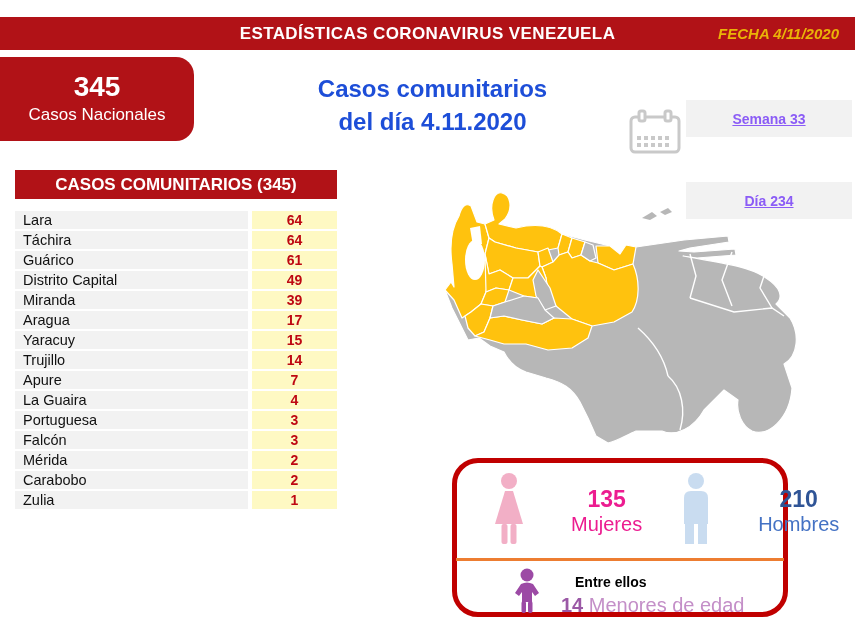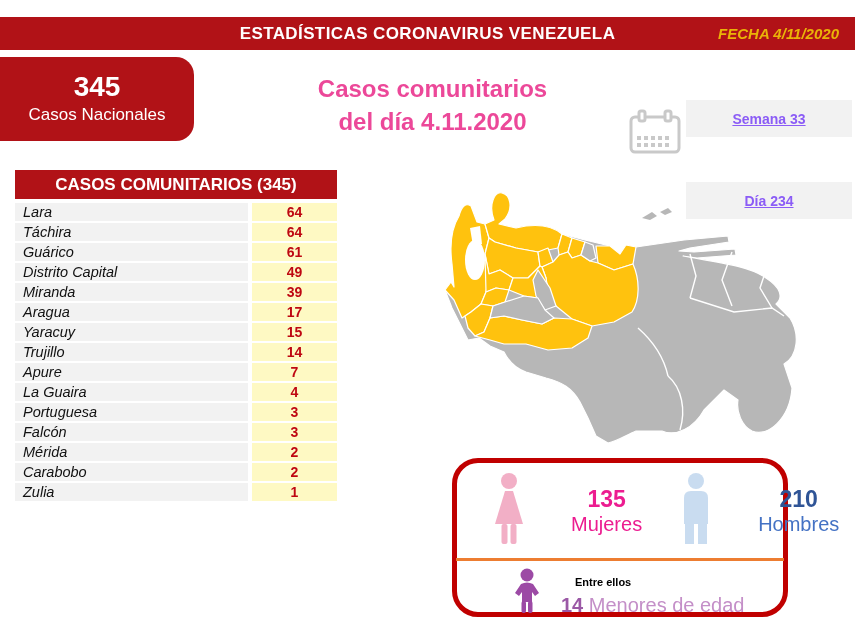--- a/index.html
+++ b/index.html
@@ -30,47 +30,47 @@
     background: #B11217; border-radius: 0 18px 18px 0;
     color: #fff; text-align: center;
     display: flex; flex-direction: column; justify-content: center; gap: 4px; align-items: center;
   }
   .nat-value { font-size: 28px; font-weight: bold; line-height: 1; }
   .nat-label { font-size: 17px; }
 
   
   .main-title {
     position: absolute; top: 72px; left: 255px; width: 355px;
-    text-align: center; color: #ec4899;
+    text-align: center; color: #1d4ed8;
   }
   .main-title div { font-size: 24px; font-weight: bold; line-height: 33px; }
 
   
   .calendar-icon { position: absolute; top: 109px; left: 628px; }
   .period-bar {
     position: absolute; left: 686px; width: 166px; height: 37px;
     background: #F2F2F2; color: #8b5cf6;
     display: flex; align-items: center; justify-content: center;
     font-size: 14px; font-weight: bold; text-decoration: underline;
   }
   .week-bar { top: 100px; }
   .day-bar  { top: 144px; margin-top: 38px; }
 
   
   .cases-table { position: absolute; top: 170px; left: 15px; width: 322px; }
   .cases-header {
     height: 29px; background: #B11217; color: #fff;
     display: flex; align-items: center; justify-content: center;
-    font-size: 17px; font-weight: bold; margin-bottom: 4px;
+    font-size: 17px; font-weight: bold; margin-bottom: 12px;
   }
   .case-row { display: flex; margin-bottom: 2px; height: 18px; }
   .case-state {
     flex: 1; background: #F2F2F2; color: #111;
     font-size: 14.5px; line-height: 18px; padding-left: 8px;
-    margin-right: 4px; white-space: nowrap; font-style: italic;
+    margin-right: 4px; white-space: nowrap;
   }
   .case-value {
     width: 85px; background: #fef9c3; color: #BE0712;
     font-size: 14px; font-weight: bold; line-height: 18px; text-align: center;
   }
 
   
   .map-wrap { position: absolute; top: 188px; left: 438px; width: 420px; height: 262px; }
 
   
@@ -86,21 +86,21 @@
   .demo-num { font-size: 23px; font-weight: bold; line-height: 26px; }
   .demo-lbl { font-size: 20px; line-height: 24px; }
   .women .demo-num, .women .demo-lbl { color: #EC1C90; }
   .men .demo-num { color: #2F5496; }
   .men .demo-lbl { color: #4472C4; }
   .card-divider { border-top: 3px solid #ED7D31; margin: 0 -1px; }
   .card-bottom {
     display: flex; align-items: center; gap: 16px;
     padding: 7px 0 0 52px;
   }
-  .minors-text .minors-intro { font-size: 11px; font-weight: bold; color: #000; line-height: 21px; padding-left: 14px; }
+  .minors-text .minors-intro { font-size: 14px; font-weight: bold; color: #000; line-height: 21px; padding-left: 14px; }
   .minors-line { font-size: 20px; line-height: 24px; color: #C48FC8; }
   .minors-line .minors-num { font-weight: bold; color: #9B59A6; }
 </style>
 </head>
 <body>
 
 <div class="banner">
   <span class="banner-title">ESTADÍSTICAS CORONAVIRUS VENEZUELA</span>
   <span class="banner-date">FECHA 4/11/2020</span>
 </div>

